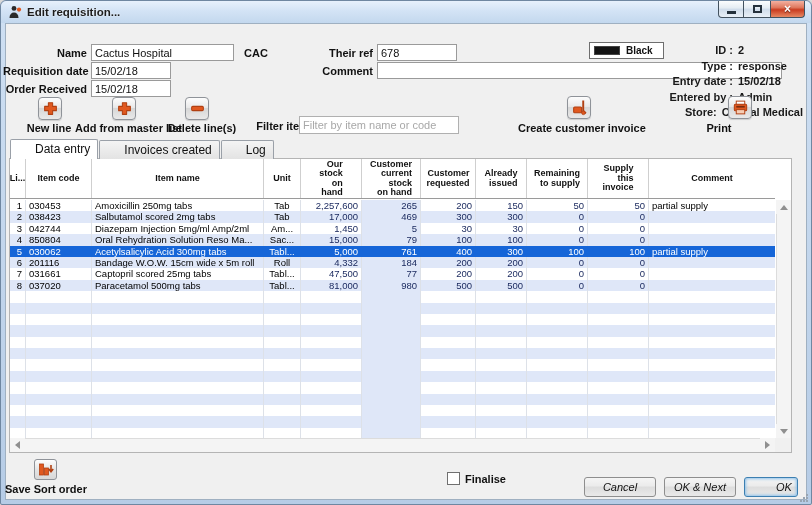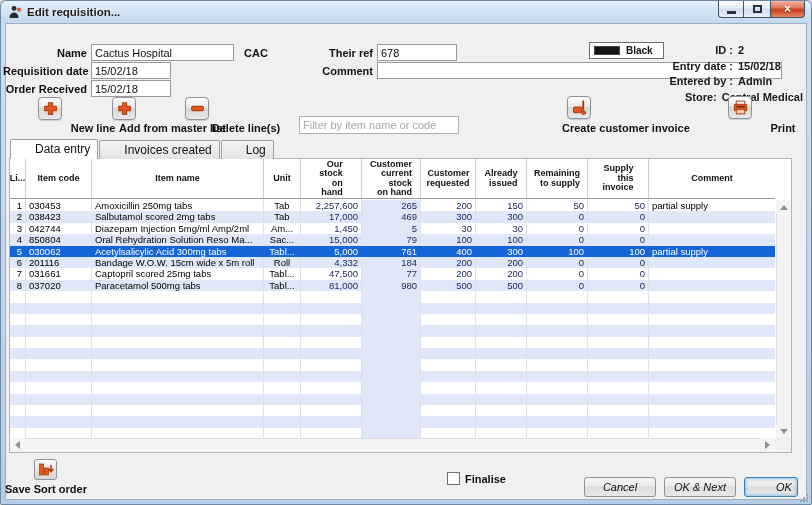--- a/index.html
+++ b/index.html
@@ -34,21 +34,21 @@
   .color-label{font-size:10px;font-weight:bold;color:#111;}
   
   .status-panel{position:absolute;left:620px;top:42px;width:182px;}
   .status-row{display:flex;line-height:15.6px;font-size:11px;font-weight:600;color:#191919;}
   .s-label{width:112px;text-align:right;}
   .s-value{margin-left:5px;white-space:nowrap;}
   
   .tool-btn{position:absolute;width:24px;height:23px;border:1px solid #8f9399;border-radius:4px;
             background:linear-gradient(#fdfdfd,#e9e9e9 45%,#d7d7d7 50%,#e9e9e9);
             display:flex;align-items:center;justify-content:center;box-shadow:0 1px 1px rgba(0,0,0,.15);cursor:pointer;}
-  .tool-label{position:absolute;font-size:11px;font-weight:600;color:#111;text-align:center;white-space:nowrap;margin-left:44px;}
+  .tool-label{position:absolute;font-size:11px;font-weight:600;color:#111;text-align:center;white-space:nowrap;}
   
   .tabbar{position:absolute;left:9px;top:140px;height:18px;display:flex;align-items:flex-end;z-index:3;}
   .tab{font-size:12px;color:#111;padding:2px 7px 2px 24px;border:1px solid #9aa0a8;border-bottom:none;
        background:linear-gradient(#f4f4f4,#e3e3e3);margin-right:1px;border-radius:2px 2px 0 0;cursor:pointer;}
   .tab.active{background:#fff;font-weight:400;position:relative;padding-bottom:3px;z-index:4;}
   
   .panel{position:absolute;left:8px;top:157px;width:783px;height:295px;background:#fff;border:1px solid #b4b4b4;z-index:2;}
   .thead{position:absolute;left:0;top:0;right:16px;height:40px;display:flex;border-bottom:1px solid #9a9a9a;background:#fff;}
   .hcell{font-size:9px;font-weight:bold;color:#111;display:flex;align-items:center;justify-content:center;
          text-align:left;white-space:pre-line;border-right:1px solid #cfcfcf;line-height:9.5px;overflow:hidden;cursor:pointer;}
@@ -151,20 +151,24 @@
       <span class="color-swatch" style="background: rgb(20, 20, 20);"></span>
       <span class="color-label">Black</span>
     </div>
 
     <div class="status-panel">
         <div class="status-row">
           <div class="s-label" style="display: inline-block;">ID :</div>
           <div class="s-value" style="display: inline-block;">2</div>
         </div>
         <div class="status-row">
+          <div class="s-label" style="display: inline-block;">Type :</div>
+          <div class="s-value" style="display: inline-block;">response</div>
+        </div>
+        <div class="status-row">
           <div class="s-label" style="display: inline-block;">Entry date :</div>
           <div class="s-value" style="display: inline-block;">15/02/18</div>
         </div>
         <div class="status-row">
           <div class="s-label" style="display: inline-block;">Entered by :</div>
           <div class="s-value" style="display: inline-block;">Admin</div>
         </div>
         <div class="status-row">
           <div class="s-label" style="display: inline-block;">Store:</div>
           <div class="s-value" style="display: inline-block;">Central Medical</div>
@@ -205,21 +209,21 @@
     <div class="tool-label" style="left:517px;top:121px;width:120px;">Create customer invoice</div>
 
     <div class="tool-btn" style="left:727px;top:95px;">
       <svg width="17" height="17" viewBox="0 0 16 16">
         <rect x="4" y="2" width="8" height="3.5" fill="#fff" stroke="#b14012" stroke-width="0.9"></rect>
         <rect x="2.2" y="5" width="11.6" height="6" rx="1" fill="#e0581f" stroke="#b14012" stroke-width="1"></rect>
         <rect x="4" y="6.5" width="8" height="1.6" fill="#7c2c0c"></rect>
         <rect x="4" y="10" width="8" height="4" fill="#f6cdb4" stroke="#b14012" stroke-width="0.9"></rect>
       </svg>
     </div>
-    <div class="tool-label" style="left:718px;top:121px;width:40px;">Print</div>
+    <div class="tool-label" style="left:698px;top:121px;width:40px;">Print</div>
 
     <div class="tabbar">
         <div class="tab active">Data entry</div>
         <div class="tab">Invoices created</div>
         <div class="tab">Log</div>
       </div>
 
     <div class="panel">
       <div class="thead">
           <div class="hcell col-line">Li...</div>

